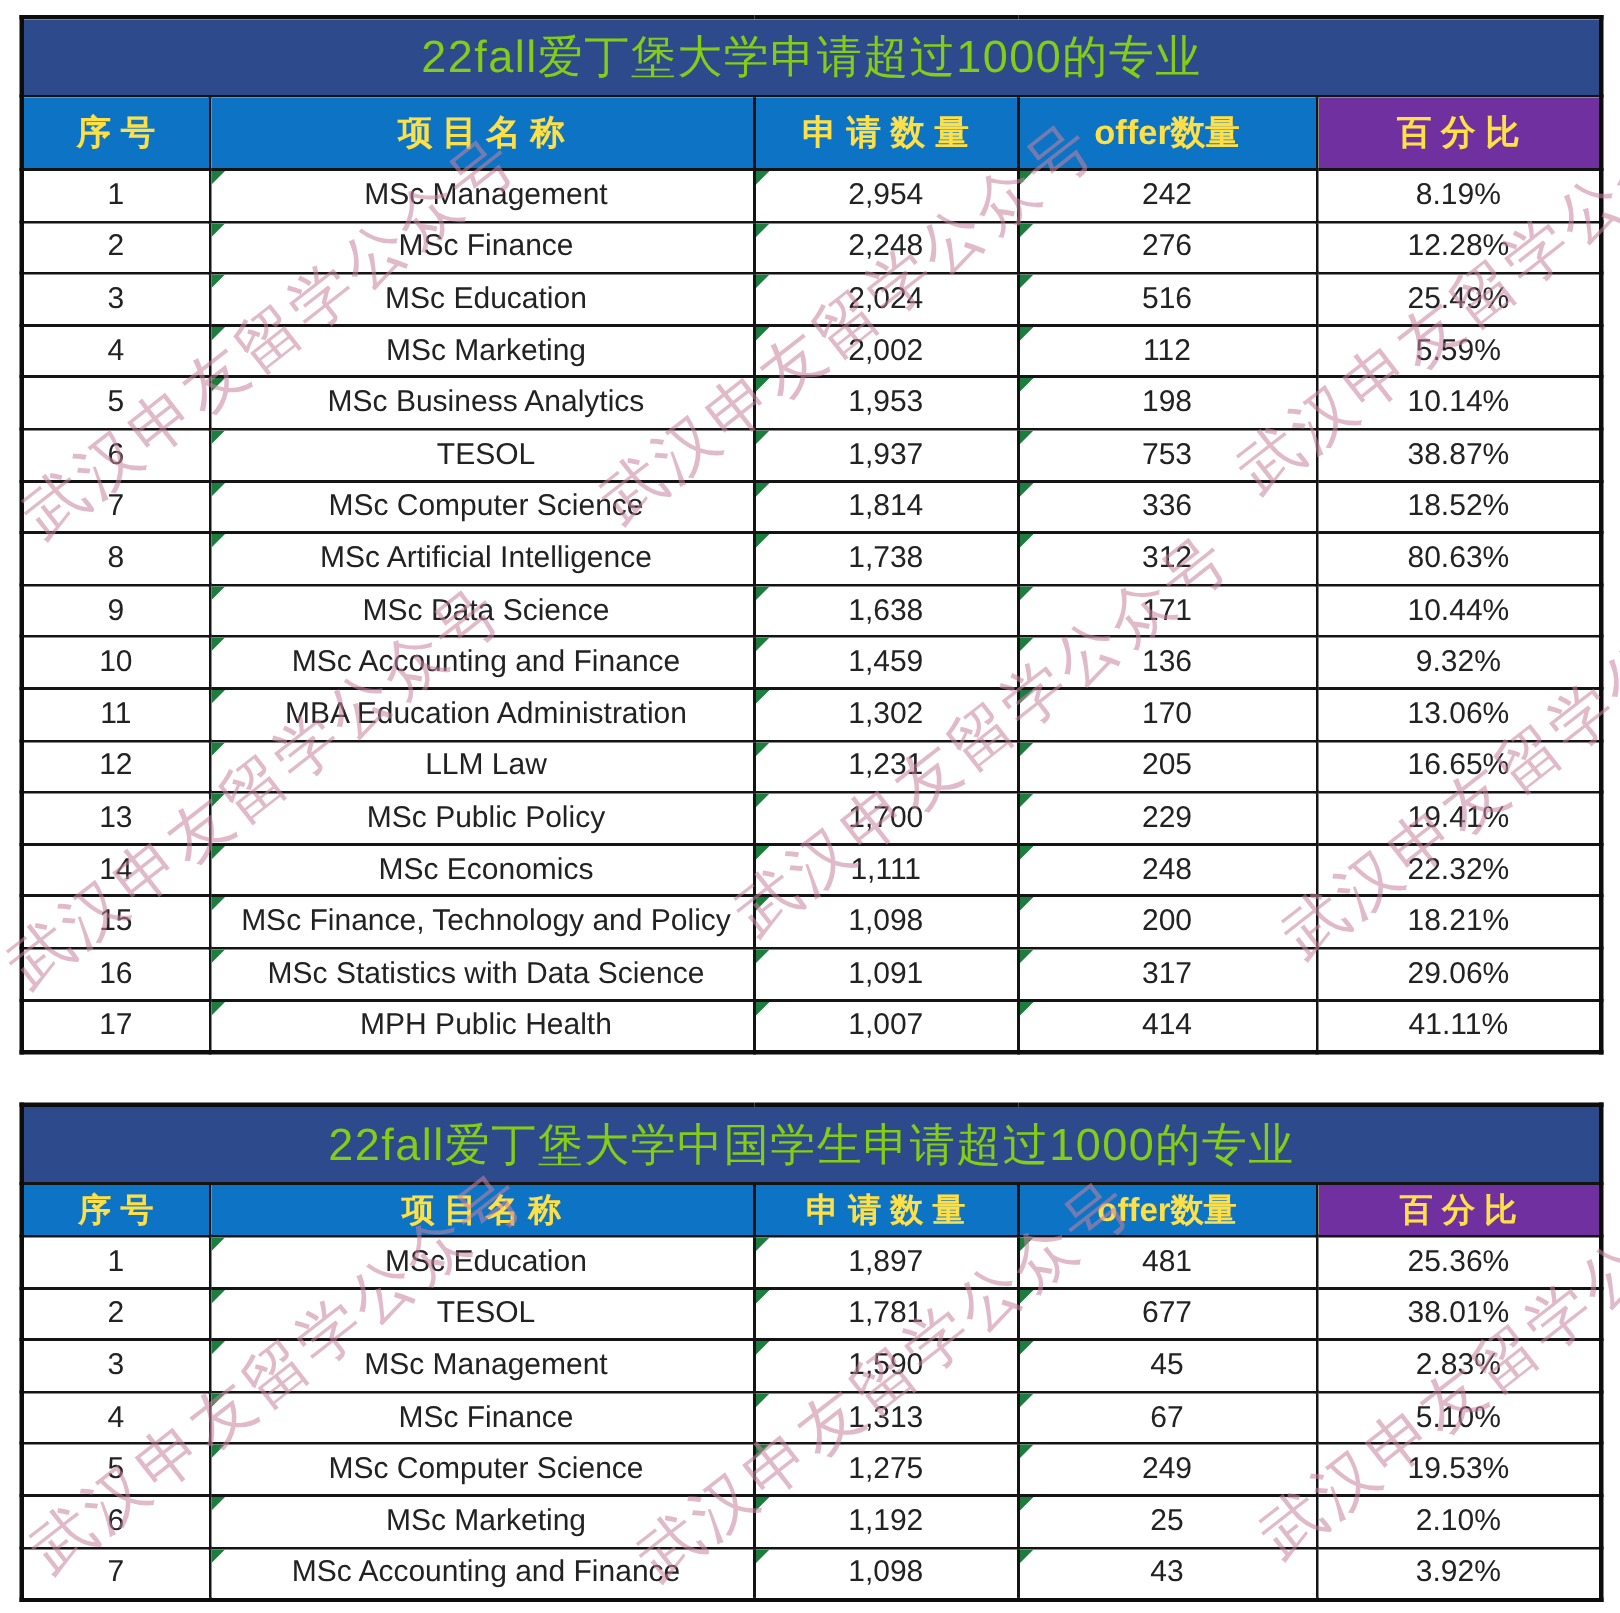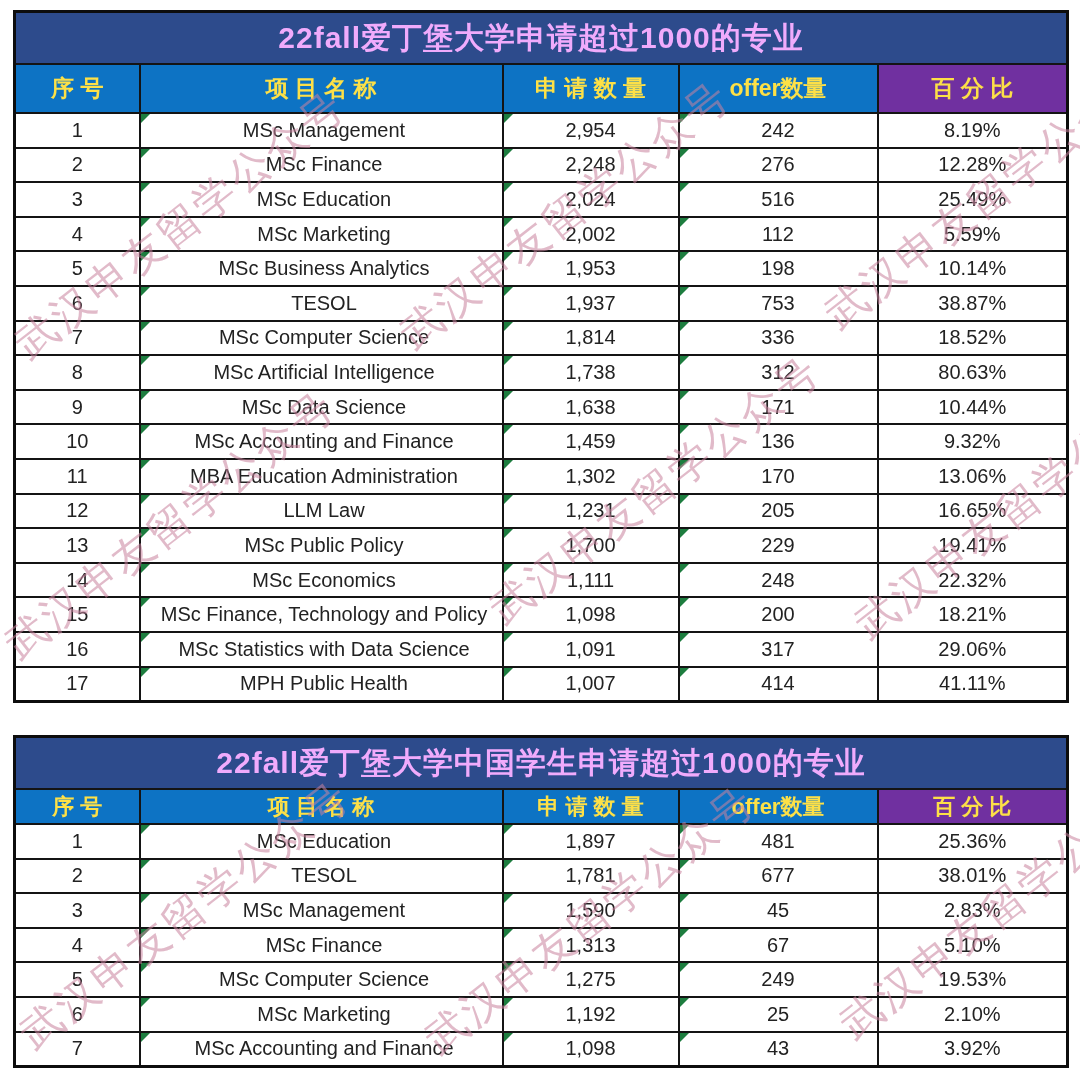--- a/index.html
+++ b/index.html
@@ -15,21 +15,21 @@
   }
   #table1{top:10px;}
   #table2{top:735px;}
   .data-table td,.data-table th{
     border:2px solid #141414;
     position:relative;
     overflow:hidden;white-space:nowrap;
   }
   .title-cell{
     background:var(--title-bg,#2d4b8c);
-    color:#f0abfc;font-weight:bold;font-size:30px;
+    color:#84cc16;font-weight:normal;font-size:30px;
     text-align:center;height:48px;
     letter-spacing:1px;
   }
   .head-row th{
     background:var(--header-bg,#0d73c4);
     color:#fde047;font-weight:bold;font-size:23px;
     text-align:center;
   }
   #table1 .head-row th{height:45px;}
   #table2 .head-row th{height:31px;font-size:22px;}

